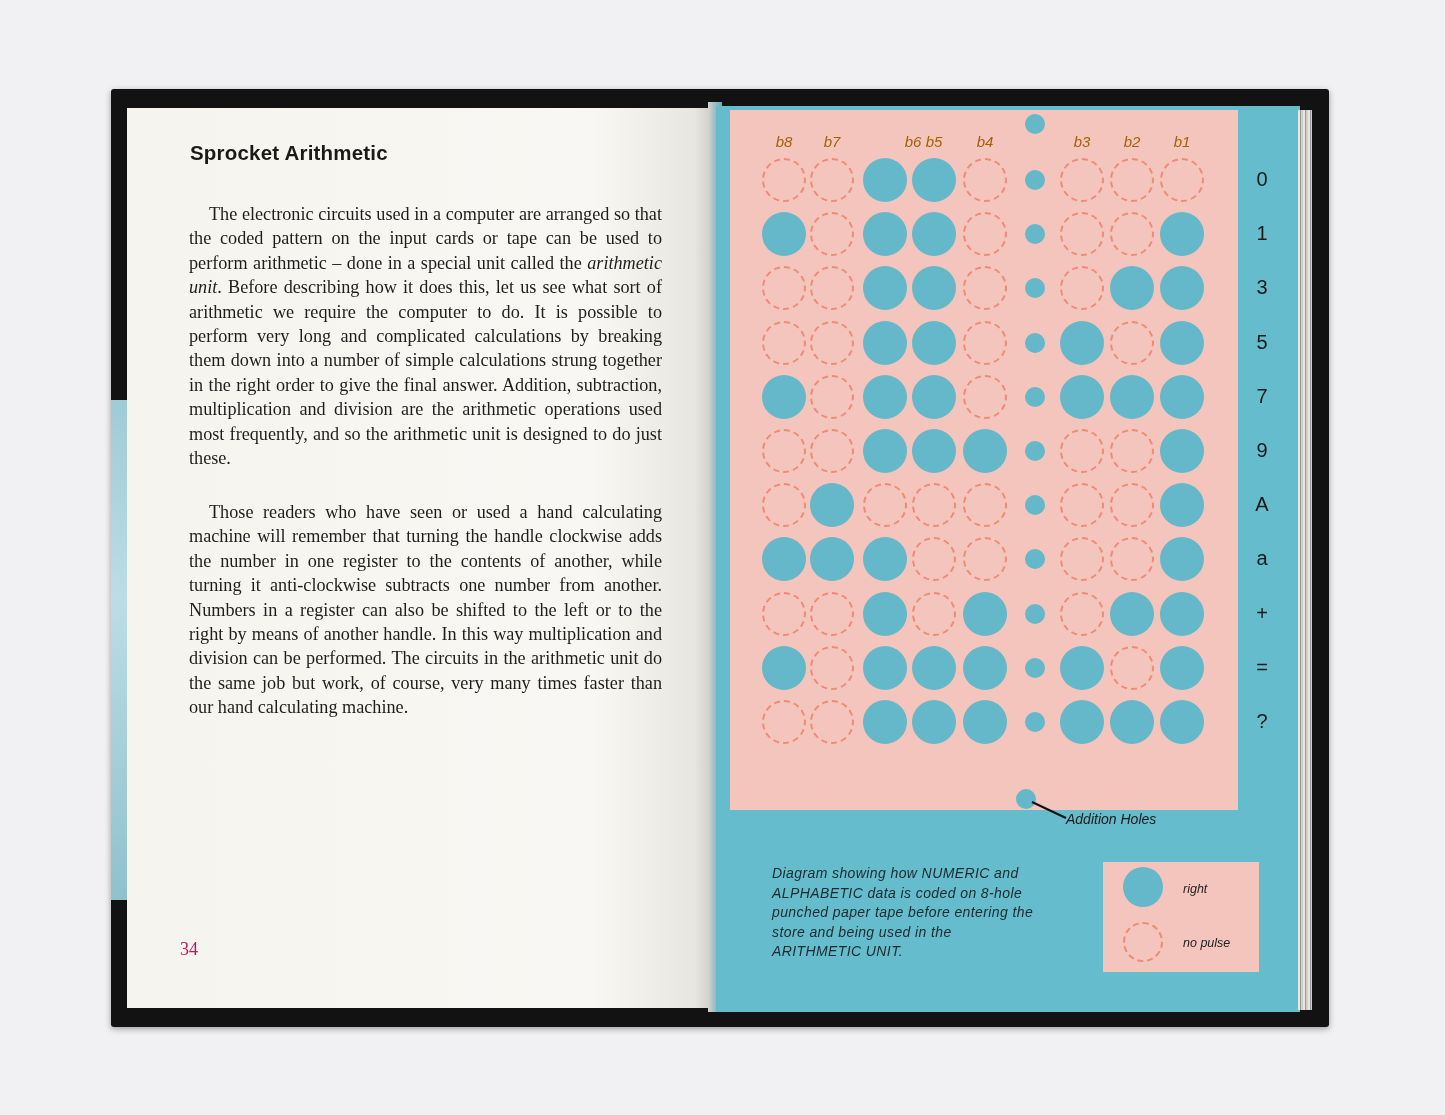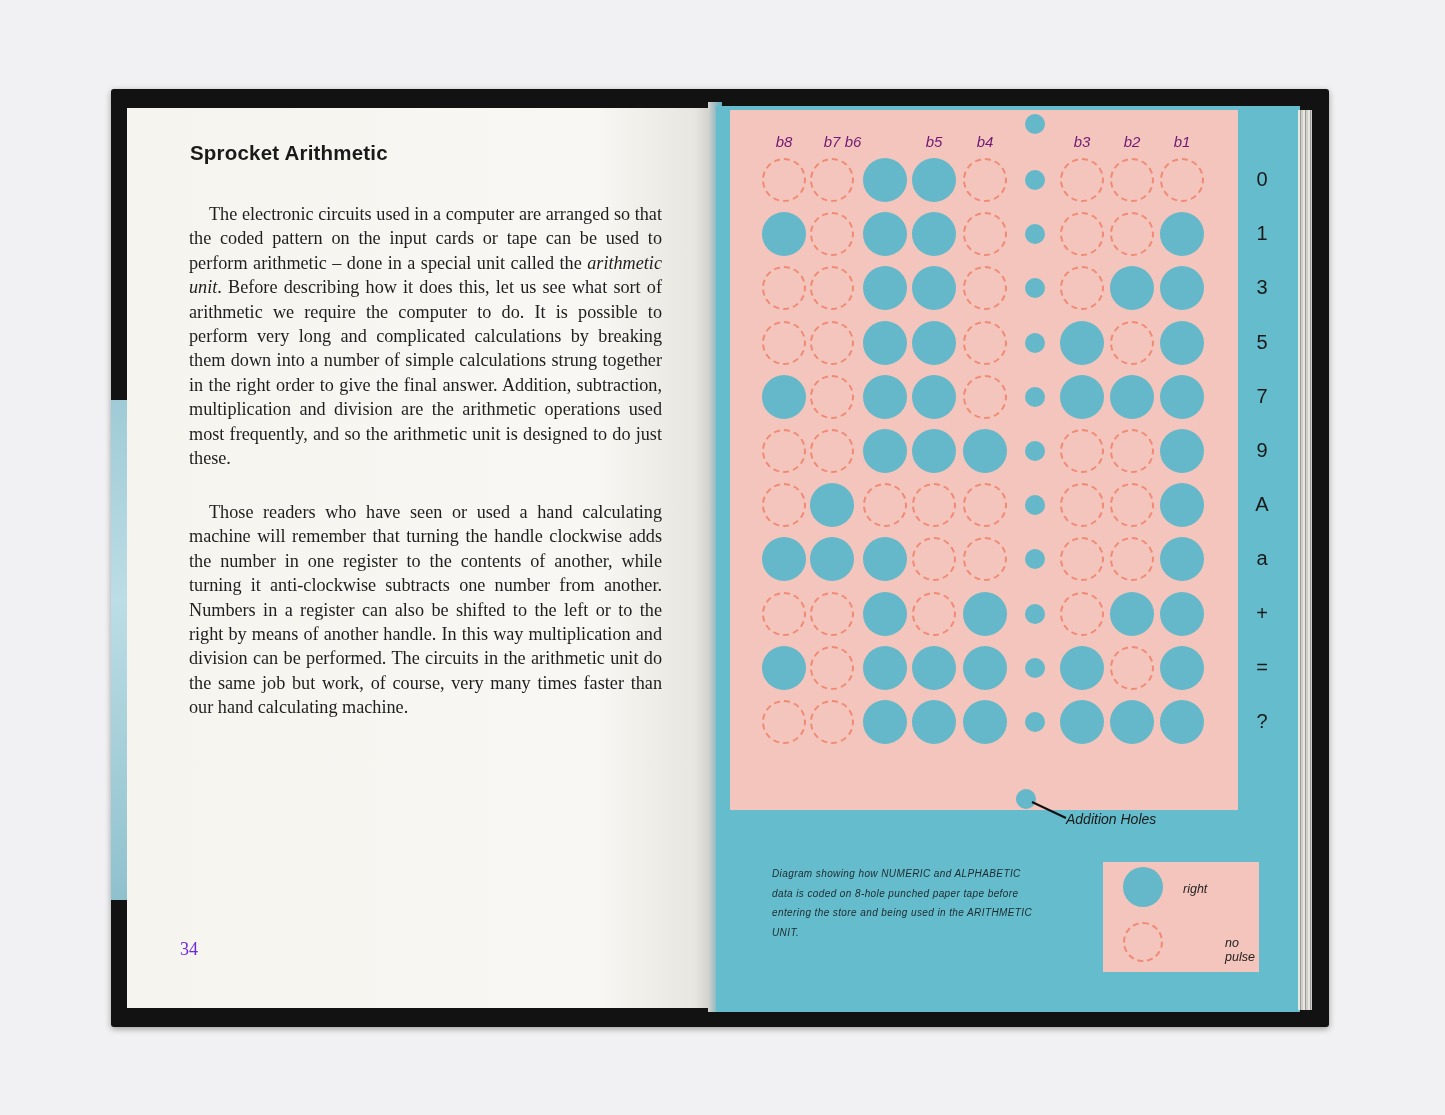--- a/index.html
+++ b/index.html
@@ -4,34 +4,34 @@
 <style>
   html,body{margin:0;padding:0;}
   body{width:1445px;height:1115px;background:#f1f1f3;position:relative;overflow:hidden;font-family:"Liberation Serif",serif;}
   .book{position:absolute;left:111px;top:89px;width:1218px;height:938px;background:#121212;border-radius:3px;box-shadow:0 2px 6px rgba(0,0,0,.35);}
   .left-edge{position:absolute;left:111px;top:400px;width:20px;height:500px;background:linear-gradient(#9fcbd6,#bcdde5 40%,#8fc1cd);}
   .left-page{position:absolute;left:127px;top:108px;width:585px;height:900px;background:linear-gradient(90deg,#f6f4ef 0%,#f8f7f3 80%,#e8e6e0 97%,#cfcdc7 100%);}
   .title{position:absolute;left:190px;top:141px;font-family:"Liberation Sans",sans-serif;font-weight:bold;font-size:20.5px;color:#1a1a1a;letter-spacing:.2px;}
   .para{position:absolute;left:189px;width:473px;font-size:18.2px;line-height:24.4px;color:#1e1e1e;text-align:justify;text-indent:20px;}
   .p1{top:202px;}
   .p2{top:500px;}
-  .folio{position:absolute;left:180px;top:939px;font-size:18px;color:#6d28d9;}
+  .folio{position:absolute;left:180px;top:939px;font-size:18px;color:#be185d;}
   .gutter{position:absolute;left:708px;top:102px;width:14px;height:910px;background:linear-gradient(90deg,#d6d4cf,#8fb8c2 60%,#5fb3c5);}
   .right-page{position:absolute;left:716px;top:106px;width:584px;height:906px;background:#64bccc;}
   .page-edges{position:absolute;left:1298px;top:110px;width:14px;height:900px;background:repeating-linear-gradient(90deg,#e8e6e0 0 2px,#9a9a9a 2px 3px,#d0cec8 3px 5px);}
   .tape{position:absolute;left:730px;top:110px;width:508px;height:700px;background:#f4c5bc;}
   .tape-torn{position:absolute;left:730px;top:780px;width:508px;height:60px;}
-  .hdr{position:absolute;font-family:"Liberation Sans",sans-serif;font-style:italic;font-size:15px;color:#701a75;top:133px;width:40px;text-align:center;}
+  .hdr{position:absolute;font-family:"Liberation Sans",sans-serif;font-style:italic;font-size:15px;color:#a16207;top:133px;width:40px;text-align:center;}
   .hole{position:absolute;width:44px;height:44px;border-radius:50%;box-sizing:border-box;}
   .hole.on{background:#64b8c9;}
   .hole.off{border:2px dashed #f08a74;}
   .sprocket{position:absolute;width:20px;height:20px;border-radius:50%;background:#64b8c9;}
   .char{position:absolute;left:1245px;width:34px;text-align:center;font-family:"Liberation Sans",sans-serif;font-size:20px;color:#1a1a1a;}
   .sprocket-label{position:absolute;left:1066px;top:811px;font-family:"Liberation Sans",sans-serif;font-style:italic;font-size:14px;color:#1a1a1a;}
-  .caption{position:absolute;left:772px;top:864px;width:270px;font-family:"Liberation Sans",sans-serif;font-style:italic;font-size:10px;line-height:19.5px;color:#1d2a2e;letter-spacing:.4px;}
+  .caption{position:absolute;left:772px;top:864px;width:270px;font-family:"Liberation Sans",sans-serif;font-style:italic;font-size:14px;line-height:19.5px;color:#1d2a2e;letter-spacing:.4px;}
   .legend{position:absolute;left:1103px;top:862px;width:156px;height:110px;background:#f4c5bc;}
   .legend .hole{width:40px;height:40px;}
   .legend-label{position:absolute;font-family:"Liberation Sans",sans-serif;font-style:italic;font-size:12.5px;color:#222;}
 </style>
 </head>
 <body>
 
 <div class="book"></div>
 <div class="left-edge"></div>
 
@@ -46,21 +46,21 @@
 <div class="right-page"></div>
 <div class="page-edges"></div>
 <div class="tape"></div>
 <svg class="tape-torn" viewBox="0 0 508 60" preserveAspectRatio="none">
   <path d="M0 0 H508 V28 L470 24 L360 10 L290 22 L220 26 L150 14 L70 8 L0 18 Z" fill="#f4c5bc"></path>
 </svg>
 
 <div id="headers">
     <div class="hdr" style="left: 764px;">b8</div>
     <div class="hdr" style="left: 812px;">b7</div>
-    <div class="hdr" style="left: 833px;">b6</div>
+    <div class="hdr" style="left: 893px;">b6</div>
     <div class="hdr" style="left: 914px;">b5</div>
     <div class="hdr" style="left: 965px;">b4</div>
     <div class="hdr" style="left: 1062px;">b3</div>
     <div class="hdr" style="left: 1112px;">b2</div>
     <div class="hdr" style="left: 1162px;">b1</div>
     <div class="sprocket" style="left: 1025px; top: 114px;"></div>
   </div>
 <div id="grid">
     <div>
       <div class="hole off" style="left: 762px; top: 158px;"></div>
@@ -203,14 +203,14 @@
   <line x1="2" y1="2" x2="36" y2="18" stroke="#111" stroke-width="2"></line>
 </svg>
 <div class="sprocket-label">Addition Holes</div>
 
 <div class="caption">Diagram showing how NUMERIC and ALPHABETIC data is coded on 8-hole punched paper tape before entering the store and being used in the ARITHMETIC UNIT.</div>
 
 <div class="legend">
   <div class="hole on" style="left:20px;top:5px;"></div>
   <div class="legend-label" style="left:80px;top:20px;">right</div>
   <div class="hole off" style="left:20px;top:60px;"></div>
-  <div class="legend-label" style="left:80px;top:74px;margin-left:42px;">no pulse</div>
+  <div class="legend-label" style="left:80px;top:74px;">no pulse</div>
 </div>
 
 </body></html>

